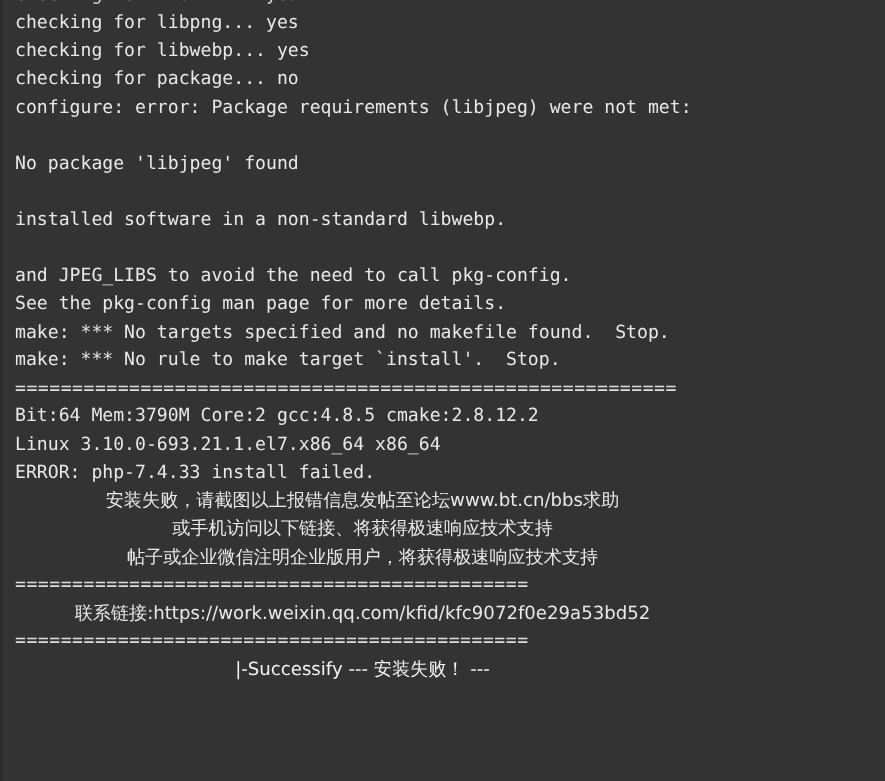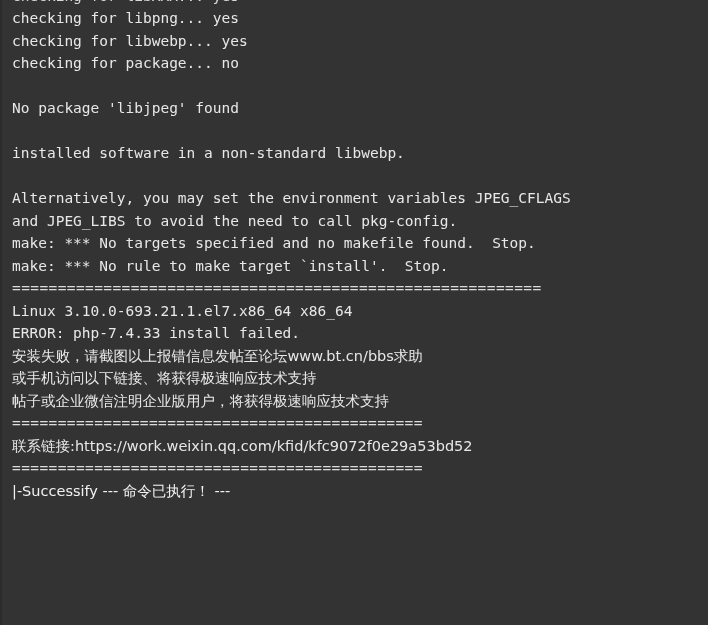--- a/index.html
+++ b/index.html
@@ -67,51 +67,54 @@
   .sep {
     color: #dcdcdc;
     letter-spacing: 0.4px;
   }
   .cursorbar {
     color: #f2f2f2;
   }
   .cjk {
     font-family: "DejaVu Sans", "Liberation Sans", sans-serif;
     font-size: 14.5px;
+    text-align: center;
   }
 </style>
 </head>
 <body>
 
 <div id="terminal">
 
   <div id="left-edge"></div>
 
   <div id="clipped-top">
     <div class="clip-inner">checking for libXXX... yes</div>
   </div>
 
   <div id="screen-lines">
     <div class="line">checking for libpng... yes</div>
     <div class="line">checking for libwebp... yes</div>
     <div class="line">checking for package... no</div>
+    <div class="line">configure: error: Package requirements (libjpeg) were not met:</div>
     <div class="line blank"></div>
     <div class="line">No package 'libjpeg' found</div>
     <div class="line blank"></div>
     <div class="line">installed software in a non-standard libwebp.</div>
     <div class="line blank"></div>
-    <div class="line">Alternatively, you may set the environment variables JPEG_CFLAGS</div>
     <div class="line">and JPEG_LIBS to avoid the need to call pkg-config.</div>
+    <div class="line">See the pkg-config man page for more details.</div>
     <div class="line">make: *** No targets specified and no makefile found.  Stop.</div>
     <div class="line">make: *** No rule to make target `install'.  Stop.</div>
     <div class="line sep">==========================================================</div>
+    <div class="line">Bit:64 Mem:3790M Core:2 gcc:4.8.5 cmake:2.8.12.2</div>
     <div class="line">Linux 3.10.0-693.21.1.el7.x86_64 x86_64</div>
     <div class="line">ERROR: php-7.4.33 install failed.</div>
     <div class="line cjk">安装失败，请截图以上报错信息发帖至论坛www.bt.cn/bbs求助</div>
     <div class="line cjk">或手机访问以下链接、将获得极速响应技术支持</div>
     <div class="line cjk">帖子或企业微信注明企业版用户，将获得极速响应技术支持</div>
     <div class="line sep">=============================================</div>
     <div class="line cjk">联系链接:https://work.weixin.qq.com/kfid/kfc9072f0e29a53bd52</div>
     <div class="line sep">=============================================</div>
-    <div class="line cjk cursorbar">|-Successify --- 命令已执行！ ---</div>
+    <div class="line cjk cursorbar">|-Successify --- 安装失败！ ---</div>
   </div>
 
 </div>
 
 </body></html>

